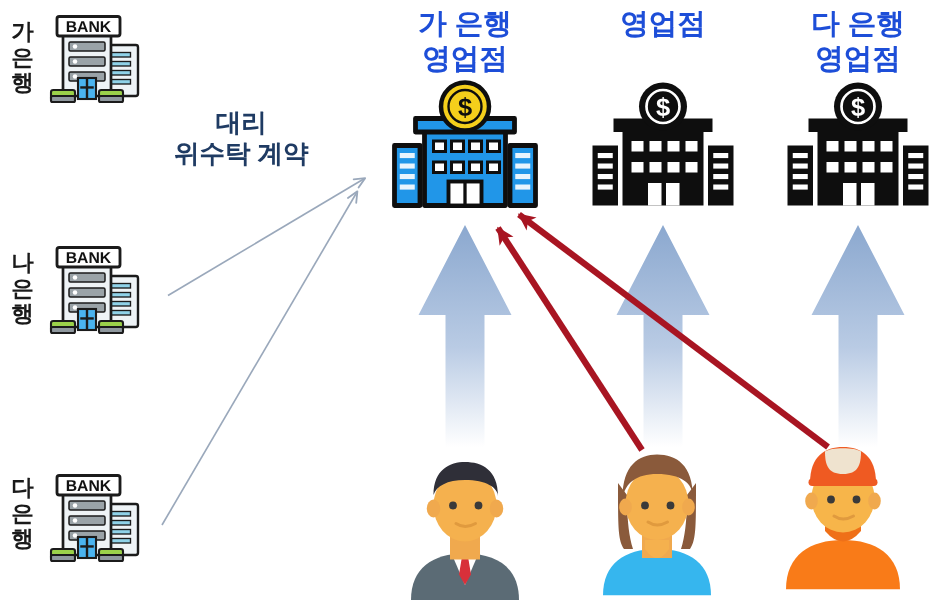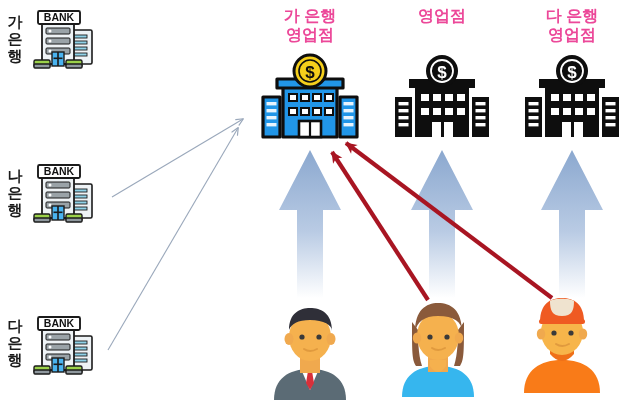--- a/index.html
+++ b/index.html
@@ -41,23 +41,23 @@
     color: #1f3b63;
     line-height: 1.22;
     text-align: center;
     white-space: nowrap;
   }
 
   
   .branch-title {
     width: 128px;
     text-align: center;
-    font-size: 16px;
+    font-size: 19px;
     font-weight: 700;
-    color: #ec4899;
+    color: #1d4ed8;
     line-height: 1.2;
     white-space: nowrap;
   }
   .branch-title span { display: block; }
 
   
   .branchicon { width: 110px; height: 92px; }
 
   
   .bluearrow { width: 66px; height: 150px; }
@@ -183,20 +183,24 @@
       <rect x="25.5" y="51.5" width="9" height="1.6" fill="#1b1b1b"></rect>
       <g stroke="#1b1b1b" stroke-width="1.4">
         <rect x="6" y="54" width="16" height="7" rx="1.5" fill="#9bd14a"></rect>
         <rect x="38" y="54" width="16" height="7" rx="1.5" fill="#9bd14a"></rect>
         <rect x="6" y="58" width="16" height="4" rx="1" fill="#8f989e"></rect>
         <rect x="38" y="58" width="16" height="4" rx="1" fill="#8f989e"></rect>
       </g>
     </svg>
   </div>
 
+  <div class="abs contract-text" style="left:116px; top:72px;">
+    <div>대리</div>
+    <div>위수탁 계약</div>
+  </div>
 
   <svg class="abs linelayer" viewBox="0 0 624 400" xmlns="http://www.w3.org/2000/svg">
     <defs>
       <marker id="grayhead" markerWidth="9" markerHeight="9" refX="7.5" refY="4.2" orient="auto" markerUnits="userSpaceOnUse">
         <path d="M1,1 L8,4.2 L1,7.4" fill="none" stroke="#9aa8bb" stroke-width="1.2" stroke-linecap="round" stroke-linejoin="round"></path>
       </marker>
     </defs>
     <path d="M112,197 L243,119" fill="none" stroke="#9aa8bb" stroke-width="1.1" marker-end="url(#grayhead)"></path>
     <path d="M108,350 L238,128" fill="none" stroke="#9aa8bb" stroke-width="1.1" marker-end="url(#grayhead)"></path>
   </svg>

